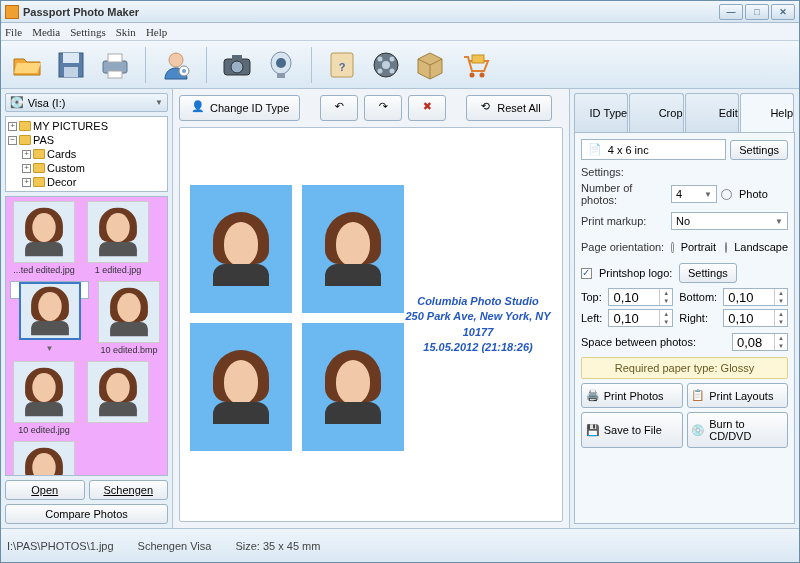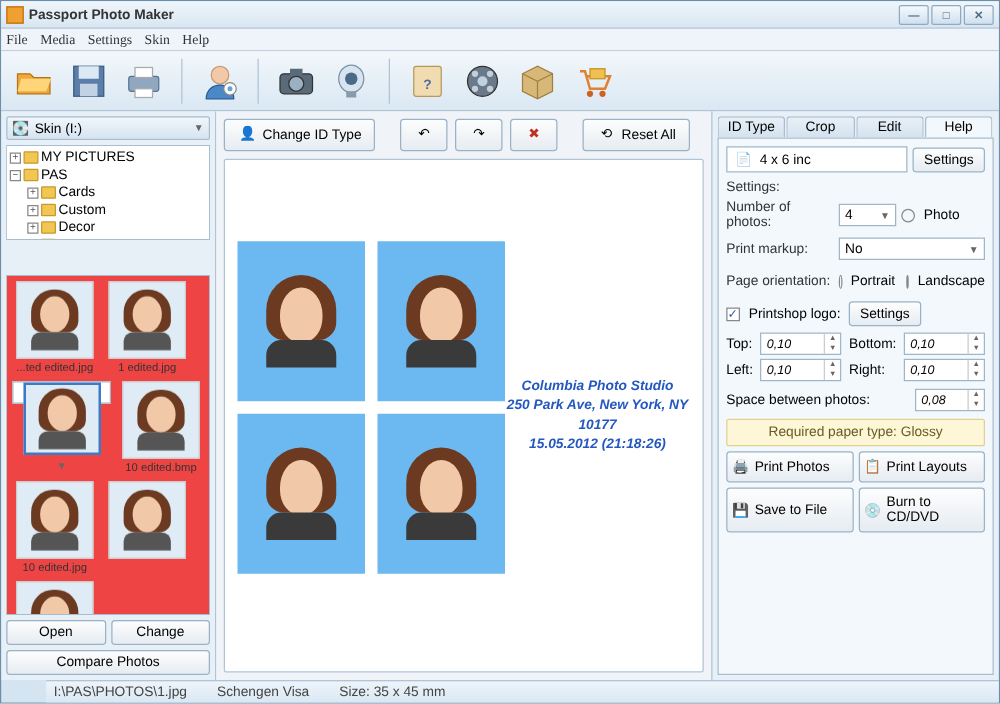--- a/index.html
+++ b/index.html
@@ -16,60 +16,60 @@
 .tool-sep { width: 1px; height: 36px; background: #b0c4d6; margin: 0 6px; }
 .tool-btn { width: 40px; height: 40px; display:flex; align-items:center; justify-content:center; cursor:pointer; border-radius:3px; }
 .tool-ico { width:32px; height:32px; }
 .body-row { flex:1; display:flex; overflow:hidden; }
 .left-pane { width: 172px; background: #e8f0f7; border-right: 1px solid #b0c4d6; display:flex; flex-direction:column; padding:4px; gap:4px; }
 .media-header { background: linear-gradient(#f0f6fb,#d6e4f0); border:1px solid #a8bdd0; border-radius:2px; padding:2px 4px; display:flex; align-items:center; gap:4px; }
 .tree { background:#fff; border:1px solid #a8bdd0; height:76px; overflow:auto; padding:2px; }
 .tree-row { display:flex; align-items:center; gap:2px; padding:1px 0; }
 .tree-toggle { width:9px; height:9px; border:1px solid #888; display:flex; align-items:center; justify-content:center; font-size:8px; line-height:1; color:#555; cursor:pointer; }
 .folder-ico { width:12px; height:10px; background:#f2c652; border:1px solid #c89a2a; border-radius:1px; }
-.thumbs { background:#ef4444; border:1px solid #a8bdd0; flex:1; overflow:auto; display:flex; flex-wrap:wrap; align-content:flex-start; padding:4px; gap:6px;margin-top:24px; }
+.thumbs { background:#f0abfc; border:1px solid #a8bdd0; flex:1; overflow:auto; display:flex; flex-wrap:wrap; align-content:flex-start; padding:4px; gap:6px; }
 .thumb { width:68px; display:flex; flex-direction:column; align-items:center; gap:2px; }
 .thumb-img { width:62px; height:62px; background:#e0ecf5; border:1px solid #ccc; display:flex; align-items:center; justify-content:center; }
 .thumb.sel .thumb-img { border:2px solid #3a7ac8; }
 .thumb-label { font-size:9px; color:#333; white-space:nowrap; overflow:hidden; text-overflow:ellipsis; width:100%; text-align:center; }
 .btn { background:linear-gradient(#fdfdfd,#e6ecf2); border:1px solid #9ab2c6; border-radius:3px; padding:3px 8px; cursor:pointer; text-align:center; }
 .btn-row { display:flex; gap:4px; }
-.btn-row .btn { flex:1; }
+.btn-row .btn { flex:1;text-decoration:underline; }
 .center-pane { flex:1; background:#f0f4f8; display:flex; flex-direction:column; padding:6px; gap:6px; }
 .center-toolbar { display:flex; gap:6px; align-items:center; }
 .center-toolbar .btn { display:flex; align-items:center; gap:4px; padding:4px 10px; }
 .sm-ico { width:16px; height:16px; display:inline-block; }
 .preview-area { flex:1; background:#fff; border:1px solid #b0c4d6; border-radius:2px; display:flex; flex-direction:row; align-items:center; justify-content:center; padding:10px; }
 .photo-grid { display:grid; grid-template-columns:1fr 1fr; grid-template-rows:1fr 1fr; gap:10px; margin-bottom:14px; }
 .passport-photo { width:102px; height:128px; background:#6bb9f0; display:flex; align-items:center; justify-content:center; overflow:hidden; }
 .studio-text { text-align:center; color:#2458c0; font-style:italic; font-weight:bold; font-size:12px; line-height:1.4; }
 .right-pane { width:230px; background:#e8f0f7; border-left:1px solid #b0c4d6; display:flex; flex-direction:column; padding:4px; }
 .tabs { display:flex; }
-.tab { flex:1; padding:2px 0; text-align:center; background:linear-gradient(#e8f0f7,#d4e2ee); border:1px solid #a8bdd0; border-bottom:none; border-radius:3px 3px 0 0; cursor:pointer; margin-right:1px; }
+.tab { flex:1; padding:13px 0; text-align:right; background:linear-gradient(#e8f0f7,#d4e2ee); border:1px solid #a8bdd0; border-bottom:none; border-radius:3px 3px 0 0; cursor:pointer; margin-right:1px; }
 .tab.active { background:#f3f8fc; font-weight:normal; }
 .tab-content { flex:1; background:#f3f8fc; border:1px solid #a8bdd0; padding:6px; display:flex; flex-direction:column; gap:4px; overflow:auto; }
 .paper-row { display:flex; gap:4px; align-items:center; }
 .paper-select { flex:1; background:#fff; border:1px solid #a0b6c8; padding:3px 6px; display:flex; align-items:center; gap:6px; }
 .field-row { display:flex; align-items:center; gap:4px; min-height:22px; }
 .field-label { flex:0 0 86px; color:#333; }
 .sel { flex:1; background:#fff; border:1px solid #a0b6c8; height:18px; padding:0 4px; display:flex; align-items:center; justify-content:space-between; }
 .sel::after { content:"▼"; font-size:8px; color:#666; }
 .radio { width:11px; height:11px; border:1px solid #888; border-radius:50%; display:inline-block; vertical-align:middle; margin-right:3px; position:relative; }
 .radio.checked::after { content:""; position:absolute; inset:2px; background:#4a7ab0; border-radius:50%; }
 .checkbox { width:11px; height:11px; border:1px solid #888; display:inline-block; vertical-align:middle; margin-right:3px; position:relative; background:#fff; }
 .checkbox.checked::after { content:"✓"; position:absolute; top:-2px; left:0; font-size:10px; color:#3060a0; }
 .margins-grid { display:grid; grid-template-columns:auto 1fr auto 1fr; gap:3px 6px; align-items:center; }
 .spinner { background:#fff; border:1px solid #a0b6c8; height:18px; display:flex; align-items:center; }
-.spinner input { border:none; width:100%; padding:0 4px; text-align:left; background:transparent; font-size:10px;font-style:italic; }
+.spinner input { border:none; width:100%; padding:0 4px; text-align:left; background:transparent; font-size:13px; }
 .spinner-btns { display:flex; flex-direction:column; border-left:1px solid #ccc; }
 .spinner-btns span { font-size:6px; height:8px; width:12px; text-align:center; cursor:pointer; color:#666; line-height:8px; }
 .notice { background:#fdf7d8; border:1px solid #e0d28c; padding:4px; text-align:center; color:#6a5a20; border-radius:2px; }
 .action-grid { display:grid; grid-template-columns:1fr 1fr; gap:4px; }
 .action-btn { background:linear-gradient(#fdfdfd,#e6ecf2); border:1px solid #9ab2c6; border-radius:3px; padding:5px 4px; display:flex; align-items:center; gap:4px; cursor:pointer; font-size:10px; }
-.statusbar { height:18px; background:linear-gradient(#eef4fa,#dae8f3); border-top:1px solid #b0c4d6; display:flex; align-items:center; padding:0 6px; gap:24px; color:#444;margin-left:36px; }
+.statusbar { height:34px; background:linear-gradient(#eef4fa,#dae8f3); border-top:1px solid #b0c4d6; display:flex; align-items:center; padding:0 6px; gap:24px; color:#444; }
 .sec-head { color:#333; margin-top:2px; }
 
 .face { width:56px; height:74px; position:relative; }
 .face .hair { position:absolute; width:56px; height:52px; background:#6b3a20; border-radius:28px 28px 14px 14px; top:0; }
 .face .skin { position:absolute; width:34px; height:44px; background:#f2c9a8; border-radius:50% 50% 46% 46%; top:10px; left:11px; }
 .face .neck { position:absolute; width:14px; height:12px; background:#f2c9a8; top:50px; left:21px; }
 .face .body { position:absolute; width:56px; height:22px; background:#3a3a3a; border-radius:12px 12px 0 0; bottom:0; }
 .thumb-face { width:42px; height:54px; position:relative; transform:scale(0.9); }
 .thumb-face .h { position:absolute; width:42px; height:38px; background:#6b3a20; border-radius:20px 20px 10px 10px; }
 .thumb-face .s { position:absolute; width:26px; height:32px; background:#f2c9a8; border-radius:50%; top:6px; left:8px; }
@@ -174,21 +174,21 @@
           <rect x="14" y="6" width="12" height="8" fill="#f0c050" stroke="#c89020"></rect>
         </svg>
       </div>
   </div>
 
   <div class="body-row">
 
     <div class="left-pane">
       <div class="media-header">
         <span>💽</span>
-        <span>Skin (I:)</span>
+        <span>Visa (I:)</span>
         <span style="margin-left:auto;font-size:8px;color:#666">▼</span>
       </div>
       <div class="tree" id="tree">
           <div class="tree-row" style="padding-left: 0px;">
             <div class="tree-toggle">+</div>
             <div class="folder-ico"></div>
             <span>MY PICTURES</span>
           </div>
           <div class="tree-row" style="padding-left: 0px;">
             <div class="tree-toggle">−</div>
@@ -281,21 +281,21 @@
               <div class="thumb-face">
                 <div class="h"></div>
                 <div class="s"></div>
                 <div class="b"></div>
               </div>
             </div>
           </div>
         </div>
       <div class="btn-row">
         <div class="btn">Open</div>
-        <div class="btn">Change</div>
+        <div class="btn">Schengen</div>
       </div>
       <div class="btn">Compare Photos</div>
     </div>
 
     <div class="center-pane">
       <div class="center-toolbar">
         <div class="btn">
           <span class="sm-ico">👤</span>
           <span>Change ID Type</span>
         </div>

